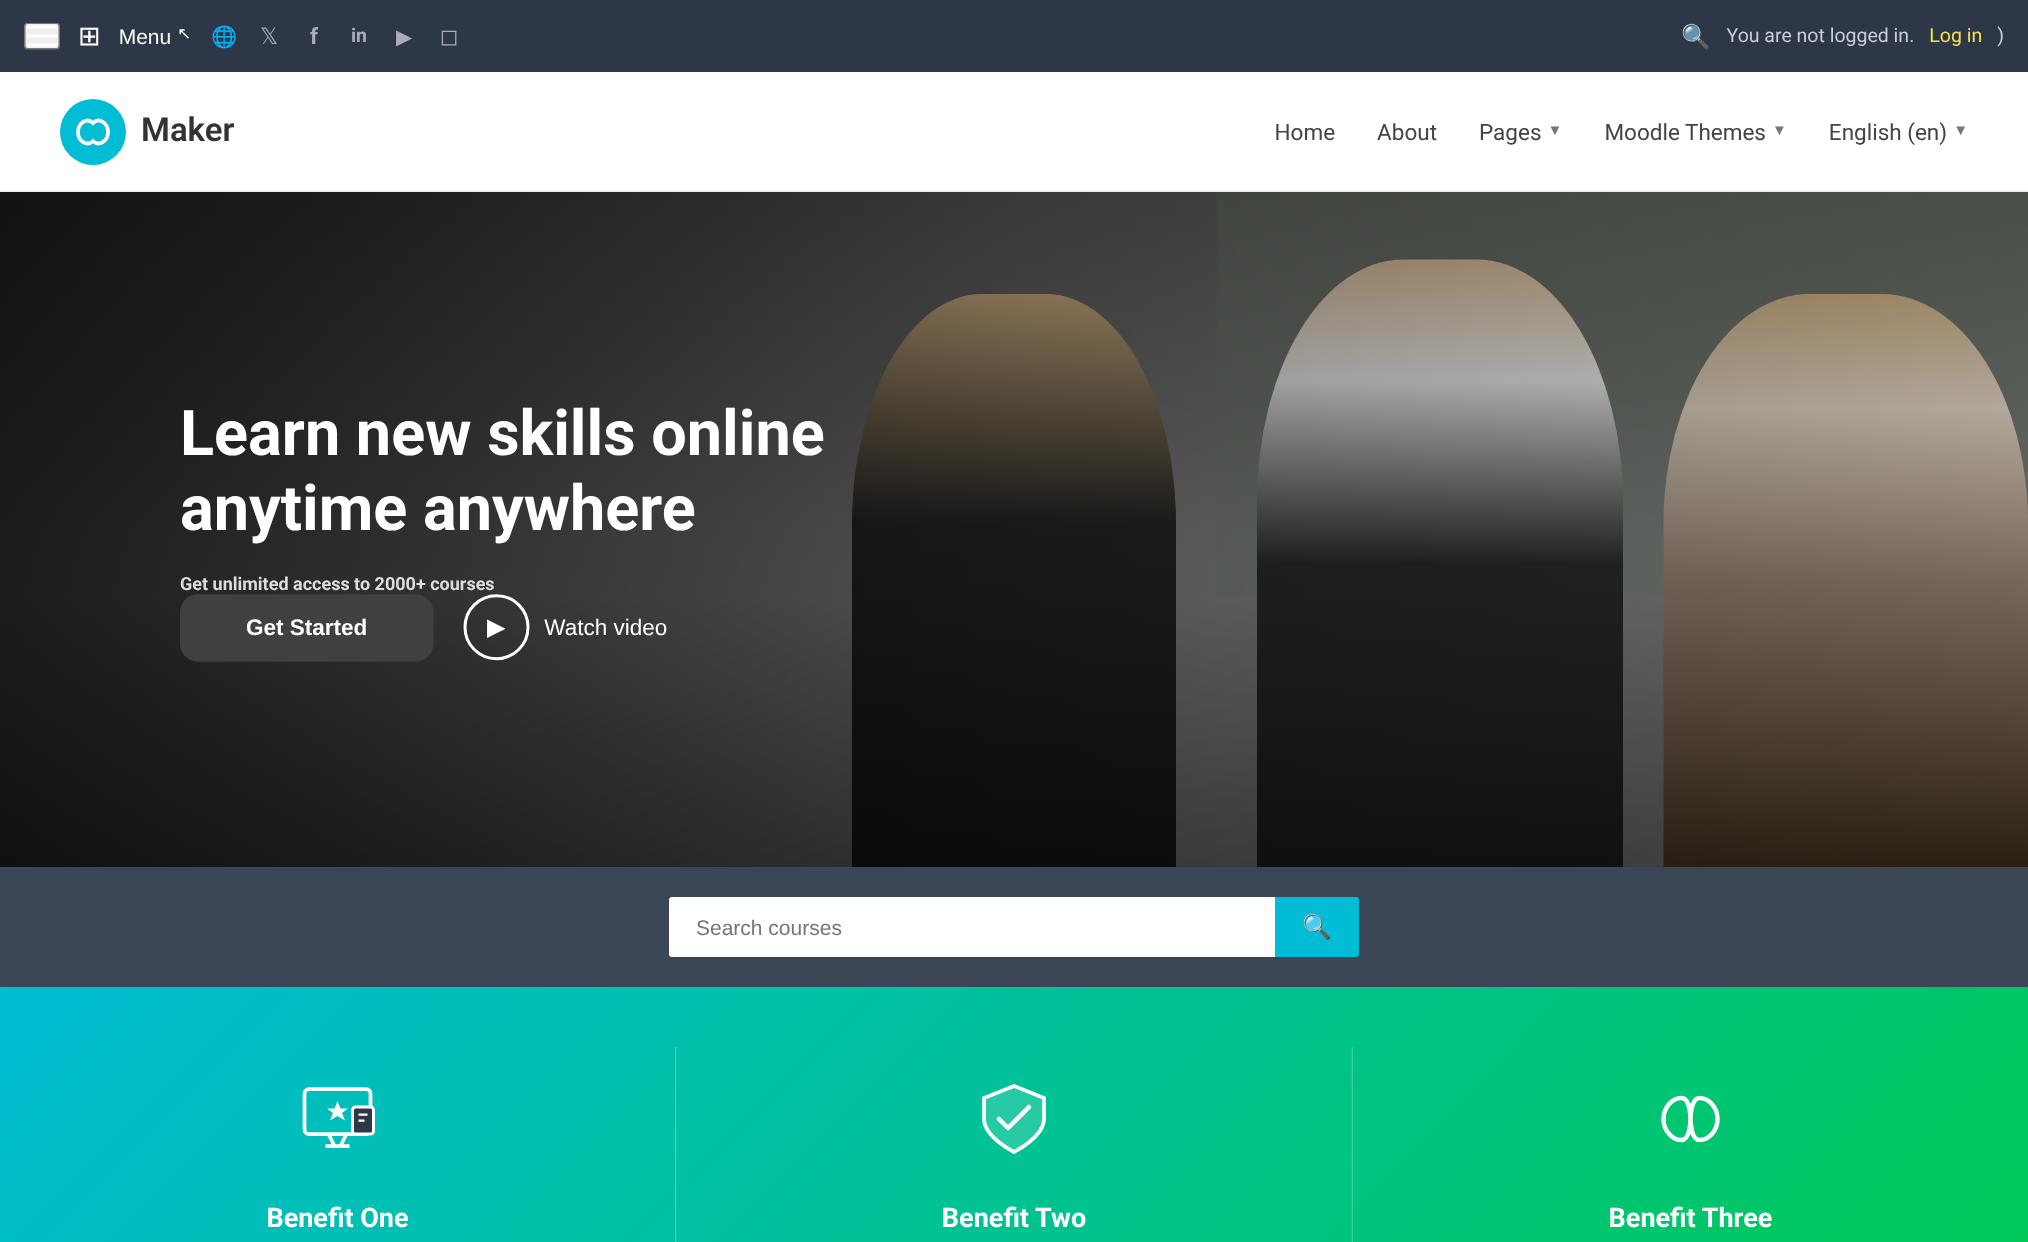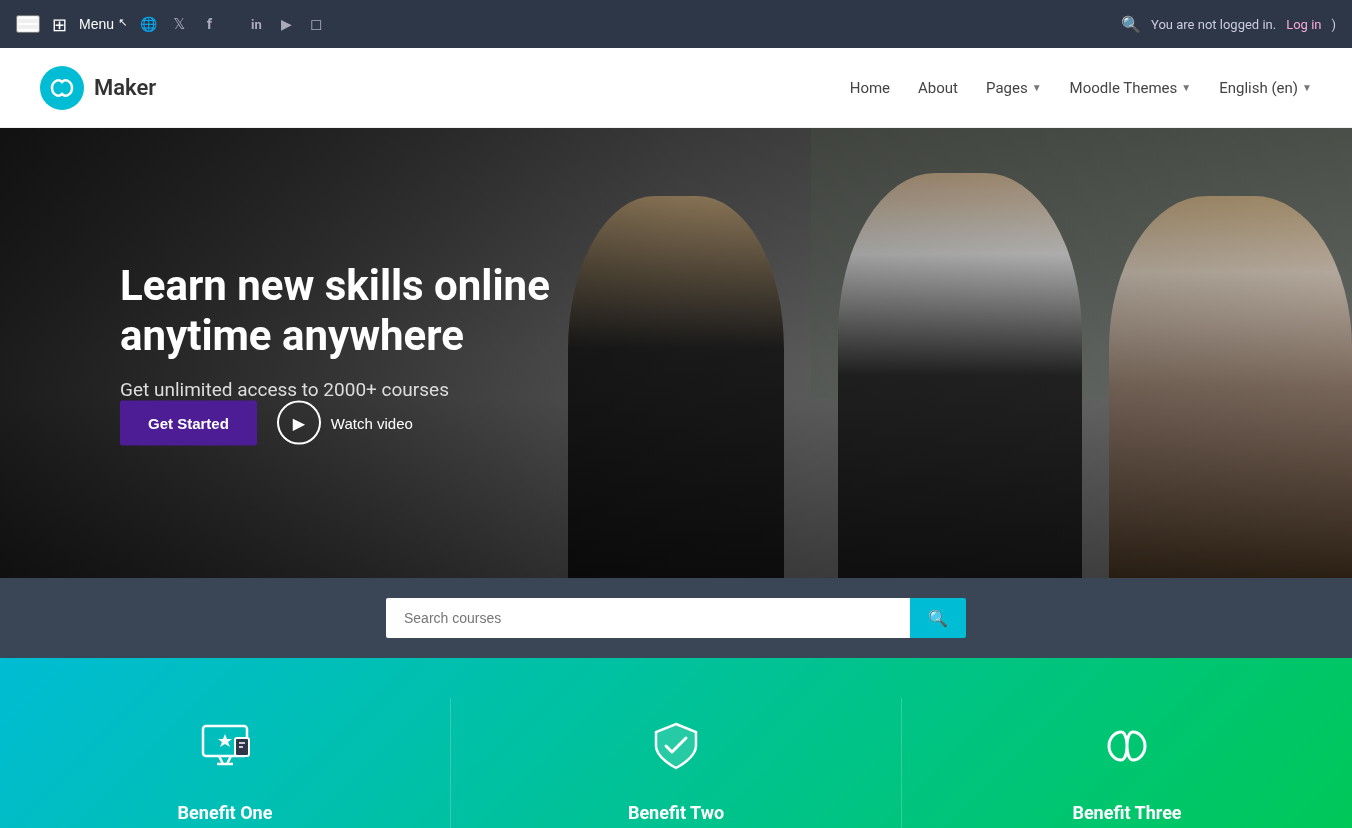--- a/index.html
+++ b/index.html
@@ -24,21 +24,21 @@
     .hamburger-icon span { display: block; width: 20px; height: 2px; background: #fff; }
     .grid-icon { font-size: 18px; color: #fff; cursor: pointer; }
     .menu-btn {
       background: none; border: none; color: #fff; font-size: 14px; cursor: pointer;
       display: flex; align-items: flex-start; gap: 4px;
     }
     .social-icons { display: flex; align-items: center; gap: 10px; }
     .social-icon { color: #aab; font-size: 14px; cursor: pointer; width: 20px; height: 20px; display: flex; align-items: center; justify-content: center; }
     .top-bar-right { display: flex; align-items: center; gap: 10px; font-size: 13px; color: #ccd; }
     .top-bar-right .search-icon { font-size: 16px; color: #ccd; cursor: pointer; }
-    .login-link { color: #f9a8d4; cursor: pointer; text-decoration: none; }
+    .login-link { color: #fde047; cursor: pointer; text-decoration: none; }
 
     
     .main-nav {
       background: #fff;
       height: 80px;
       display: flex;
       align-items: center;
       padding: 0 40px;
       border-bottom: 1px solid #eee;
       text-align: center;
@@ -99,33 +99,34 @@
       color: #fff;
     }
     .hero-title {
       font-size: 42px;
       font-weight: 700;
       line-height: 1.2;
       margin-bottom: 16px;
       max-width: 480px;
     }
     .hero-subtitle {
-      font-size: 19px;
+      font-size: 12px;
       color: #ddd;
+      font-weight: bold;
     }
     .hero-buttons { display: flex; align-items: center; gap: 20px; }
     .btn-primary {
-      background: #4c1d95;
+      background: #404040;
       color: #fff;
       border: none;
-      padding: 14px 28px;
+      padding: 14px 44px;
       font-size: 15px;
       font-weight: 600;
       cursor: pointer;
-      border-radius: 2px;
+      border-radius: 12px;
     }
     .btn-watch {
       background: none;
       border: none;
       color: #fff;
       display: flex;
       align-items: center;
       gap: 10px;
       font-size: 15px;
       cursor: pointer;
@@ -143,21 +144,21 @@
     
     .search-section {
       background: #3a4556;
       padding: 20px 0;
       display: flex;
       justify-content: center;
       align-items: center;
     }
     .search-bar {
       display: flex;
-      width: 580px;
+      width: 460px;
     }
     .search-input {
       flex: 1;
       padding: 12px 18px;
       font-size: 14px;
       border: none;
       outline: none;
       color: #666;
       border-radius: 2px 0 0 2px;
     }
@@ -203,21 +204,21 @@
     </button>
     <span class="grid-icon">⊞</span>
     <button class="menu-btn">
       <span>Menu</span>
       <span style="font-size:11px;">↖</span>
     </button>
     <div class="social-icons">
       <span class="social-icon">🌐</span>
       <span class="social-icon" style="font-size:15px;">𝕏</span>
       <span class="social-icon" style="font-weight:700;font-size:15px;">f</span>
-      <span class="social-icon" style="font-weight:700;font-size:13px;margin-left:17px;">in</span>
+      <span class="social-icon" style="font-weight:700;font-size:13px;">in</span>
       <span class="social-icon" style="font-size:14px;">▶</span>
       <span class="social-icon" style="font-size:15px;">◻</span>
     </div>
   </div>
   <div class="top-bar-right">
     <span class="search-icon">🔍</span>
     <span>You are not logged in.</span>
     <a class="login-link">Log in</a>
     <span>)</span>
   </div>

